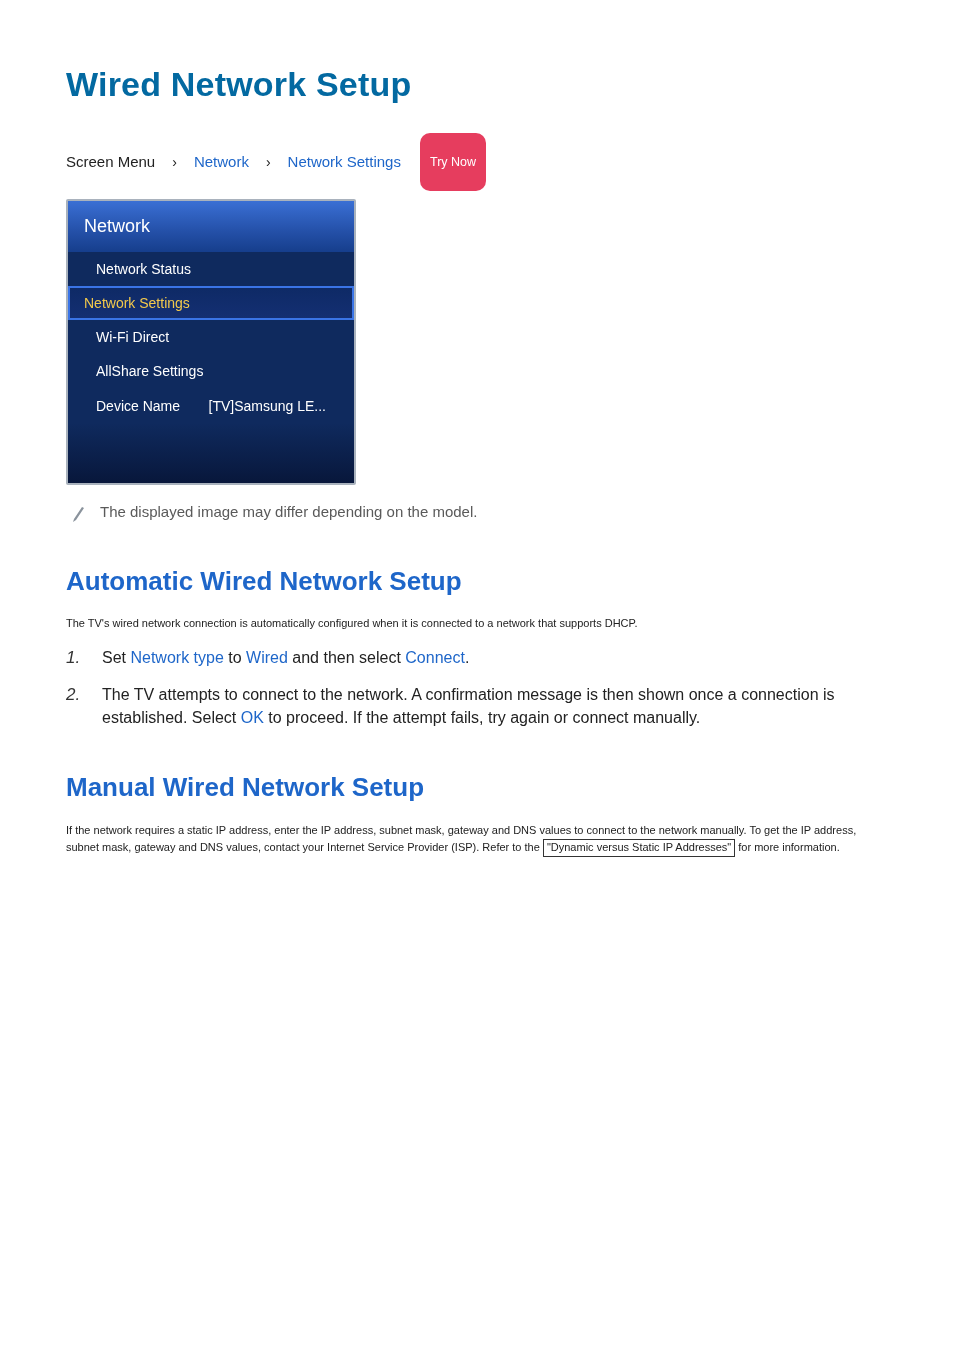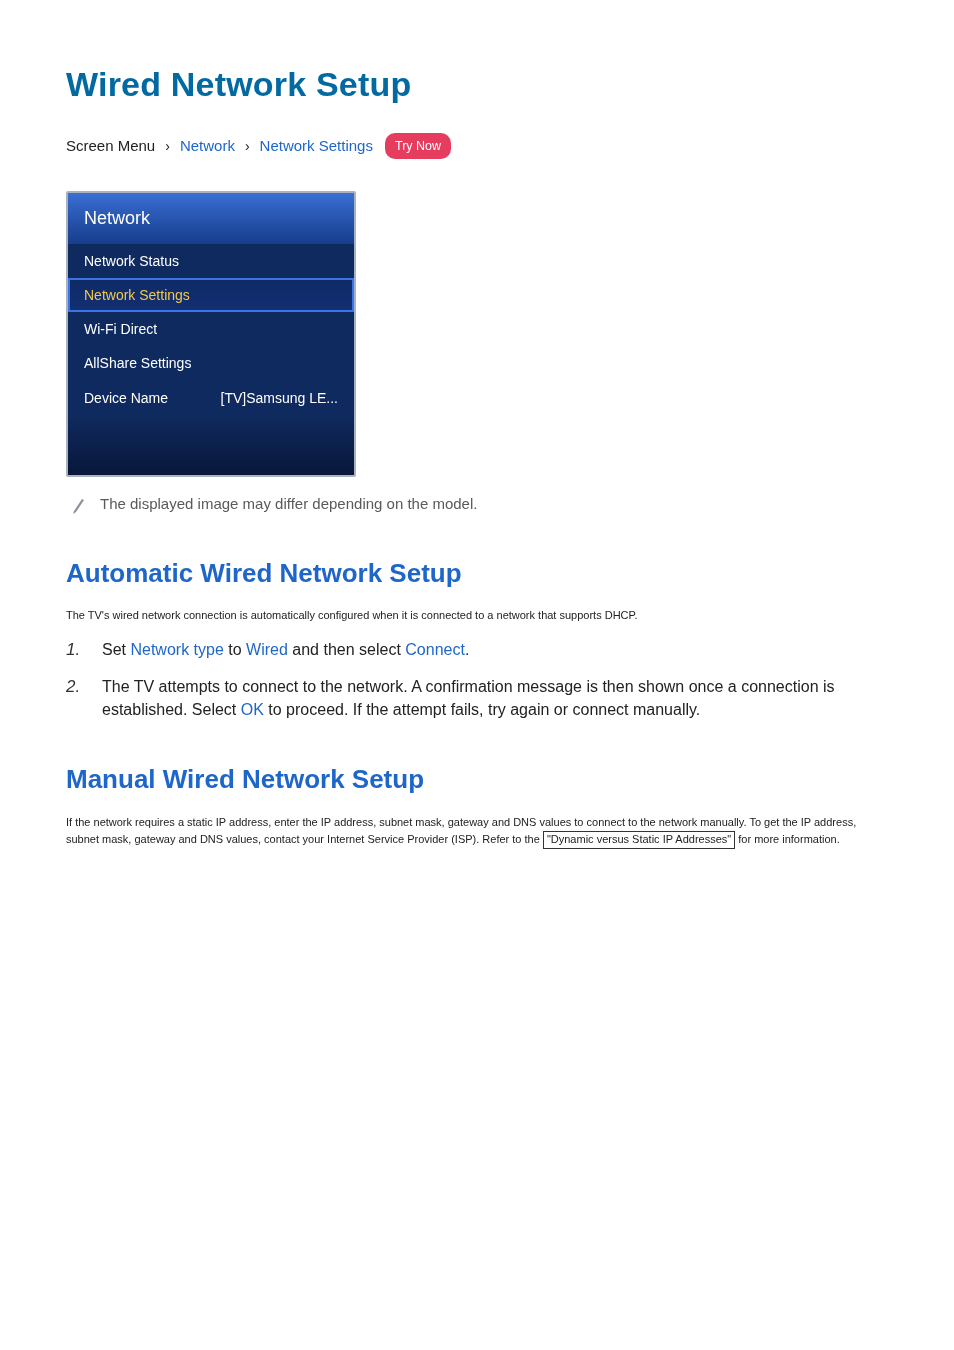--- a/index.html
+++ b/index.html
@@ -15,34 +15,34 @@
   .page-title {
     color: #0369a1;
     font-size: 34px;
     font-weight: 600;
     margin-bottom: 24px;
     letter-spacing: 0.2px;
   }
   .breadcrumb {
     font-size: 15px;
     color: #222;
-    margin-bottom: 32px;
+    margin-bottom: 8px;
     display: flex;
     align-items: center;
     flex-wrap: wrap;
-    gap: 10px;
+    gap: 17px;
   }
   .breadcrumb .kw { color: #1e66c9; }
   .breadcrumb .chev { font-size: 14px; color: #222; }
   .try-now {
     display: inline-block;
     background: #e63d5e;
     color: #fff;
     font-size: 12.5px;
-    padding: 4px 10px;
+    padding: 20px 10px;
     border-radius: 10px;
     margin-left: 2px;
   }
   
   .menu-box {
     width: 290px;
     border: 2px solid #a9b2bd;
     border-radius: 2px;
     overflow: hidden;
     background: #0f2a5e;
@@ -50,21 +50,21 @@
   }
   .menu-header {
     background: linear-gradient(#3a6fd4, #2450a8 60%, #163e8c);
     color: #fff;
     font-size: 18px;
     padding: 12px 16px;
   }
   .menu-item {
     color: #fff;
     font-size: 14px;
-    padding: 7px 16px;
+    padding: 7px 28px;
     display: flex;
     justify-content: space-between;
   }
   .menu-item.selected {
     background: linear-gradient(#0e2a66,#142f72);
     border: 2px solid #3a74e6;
     color: #f3c94b;
     padding: 5px 14px;
   }
   .menu-item .value { color: #fff; }

